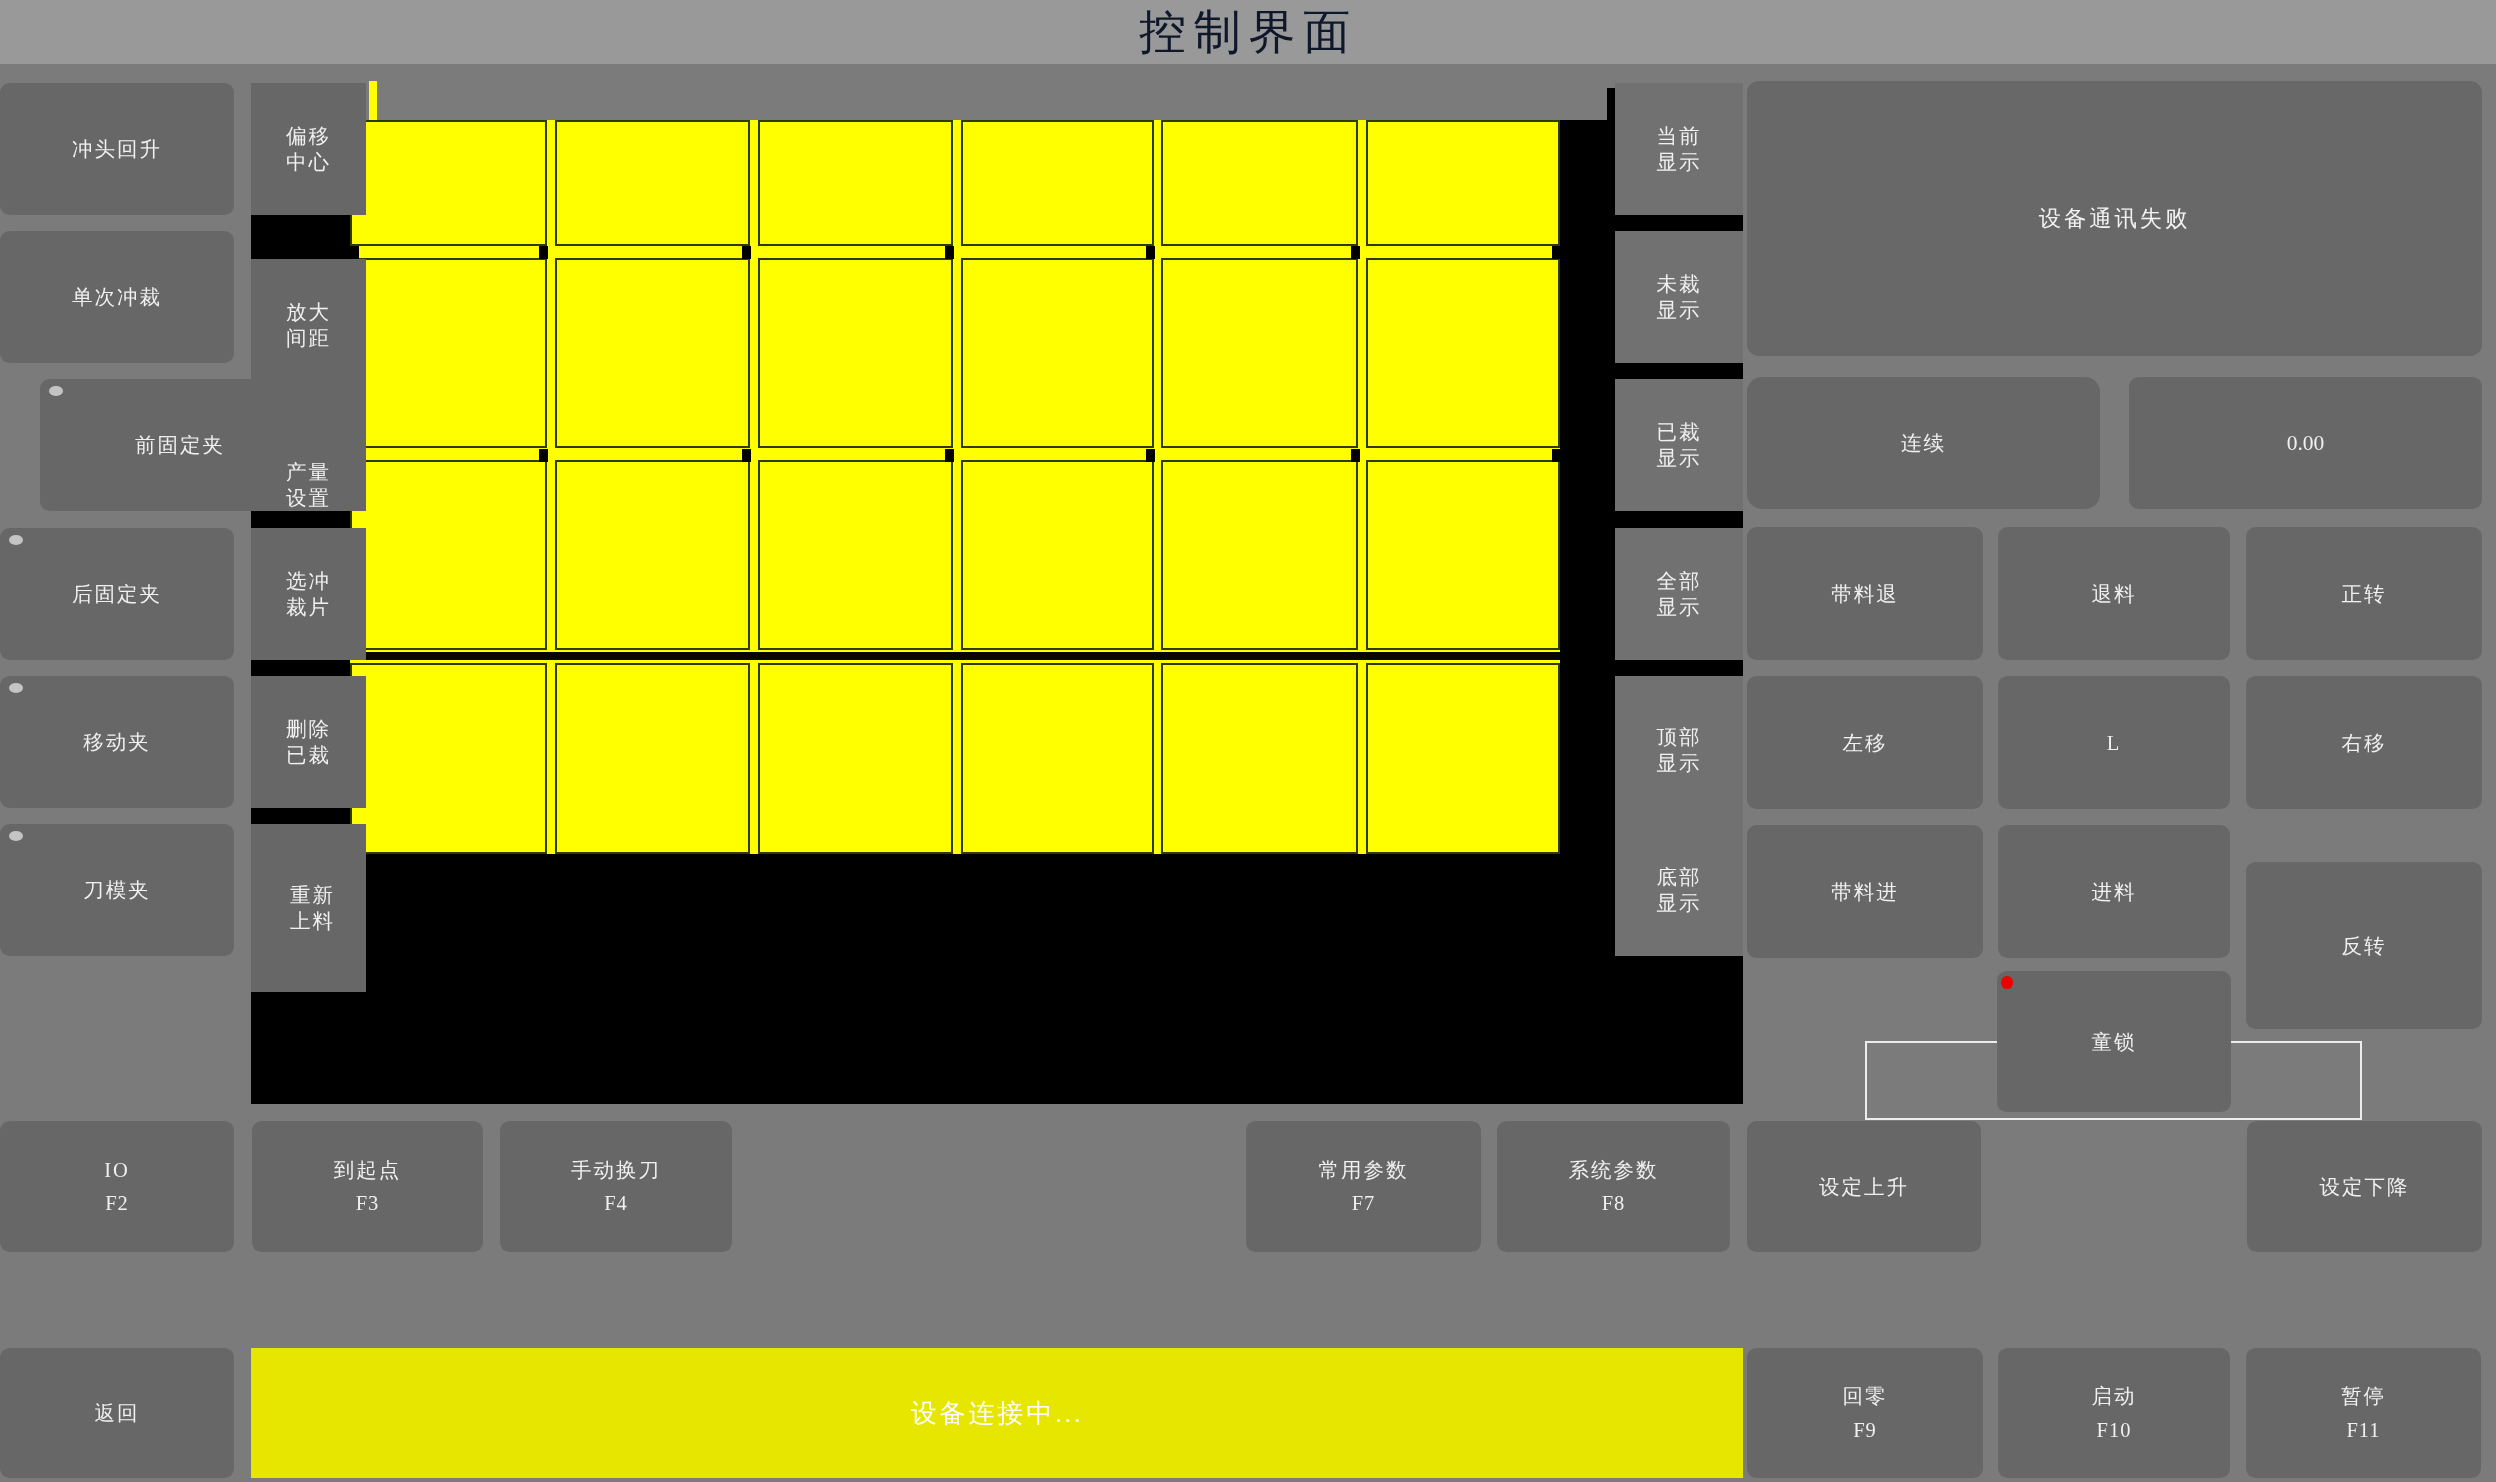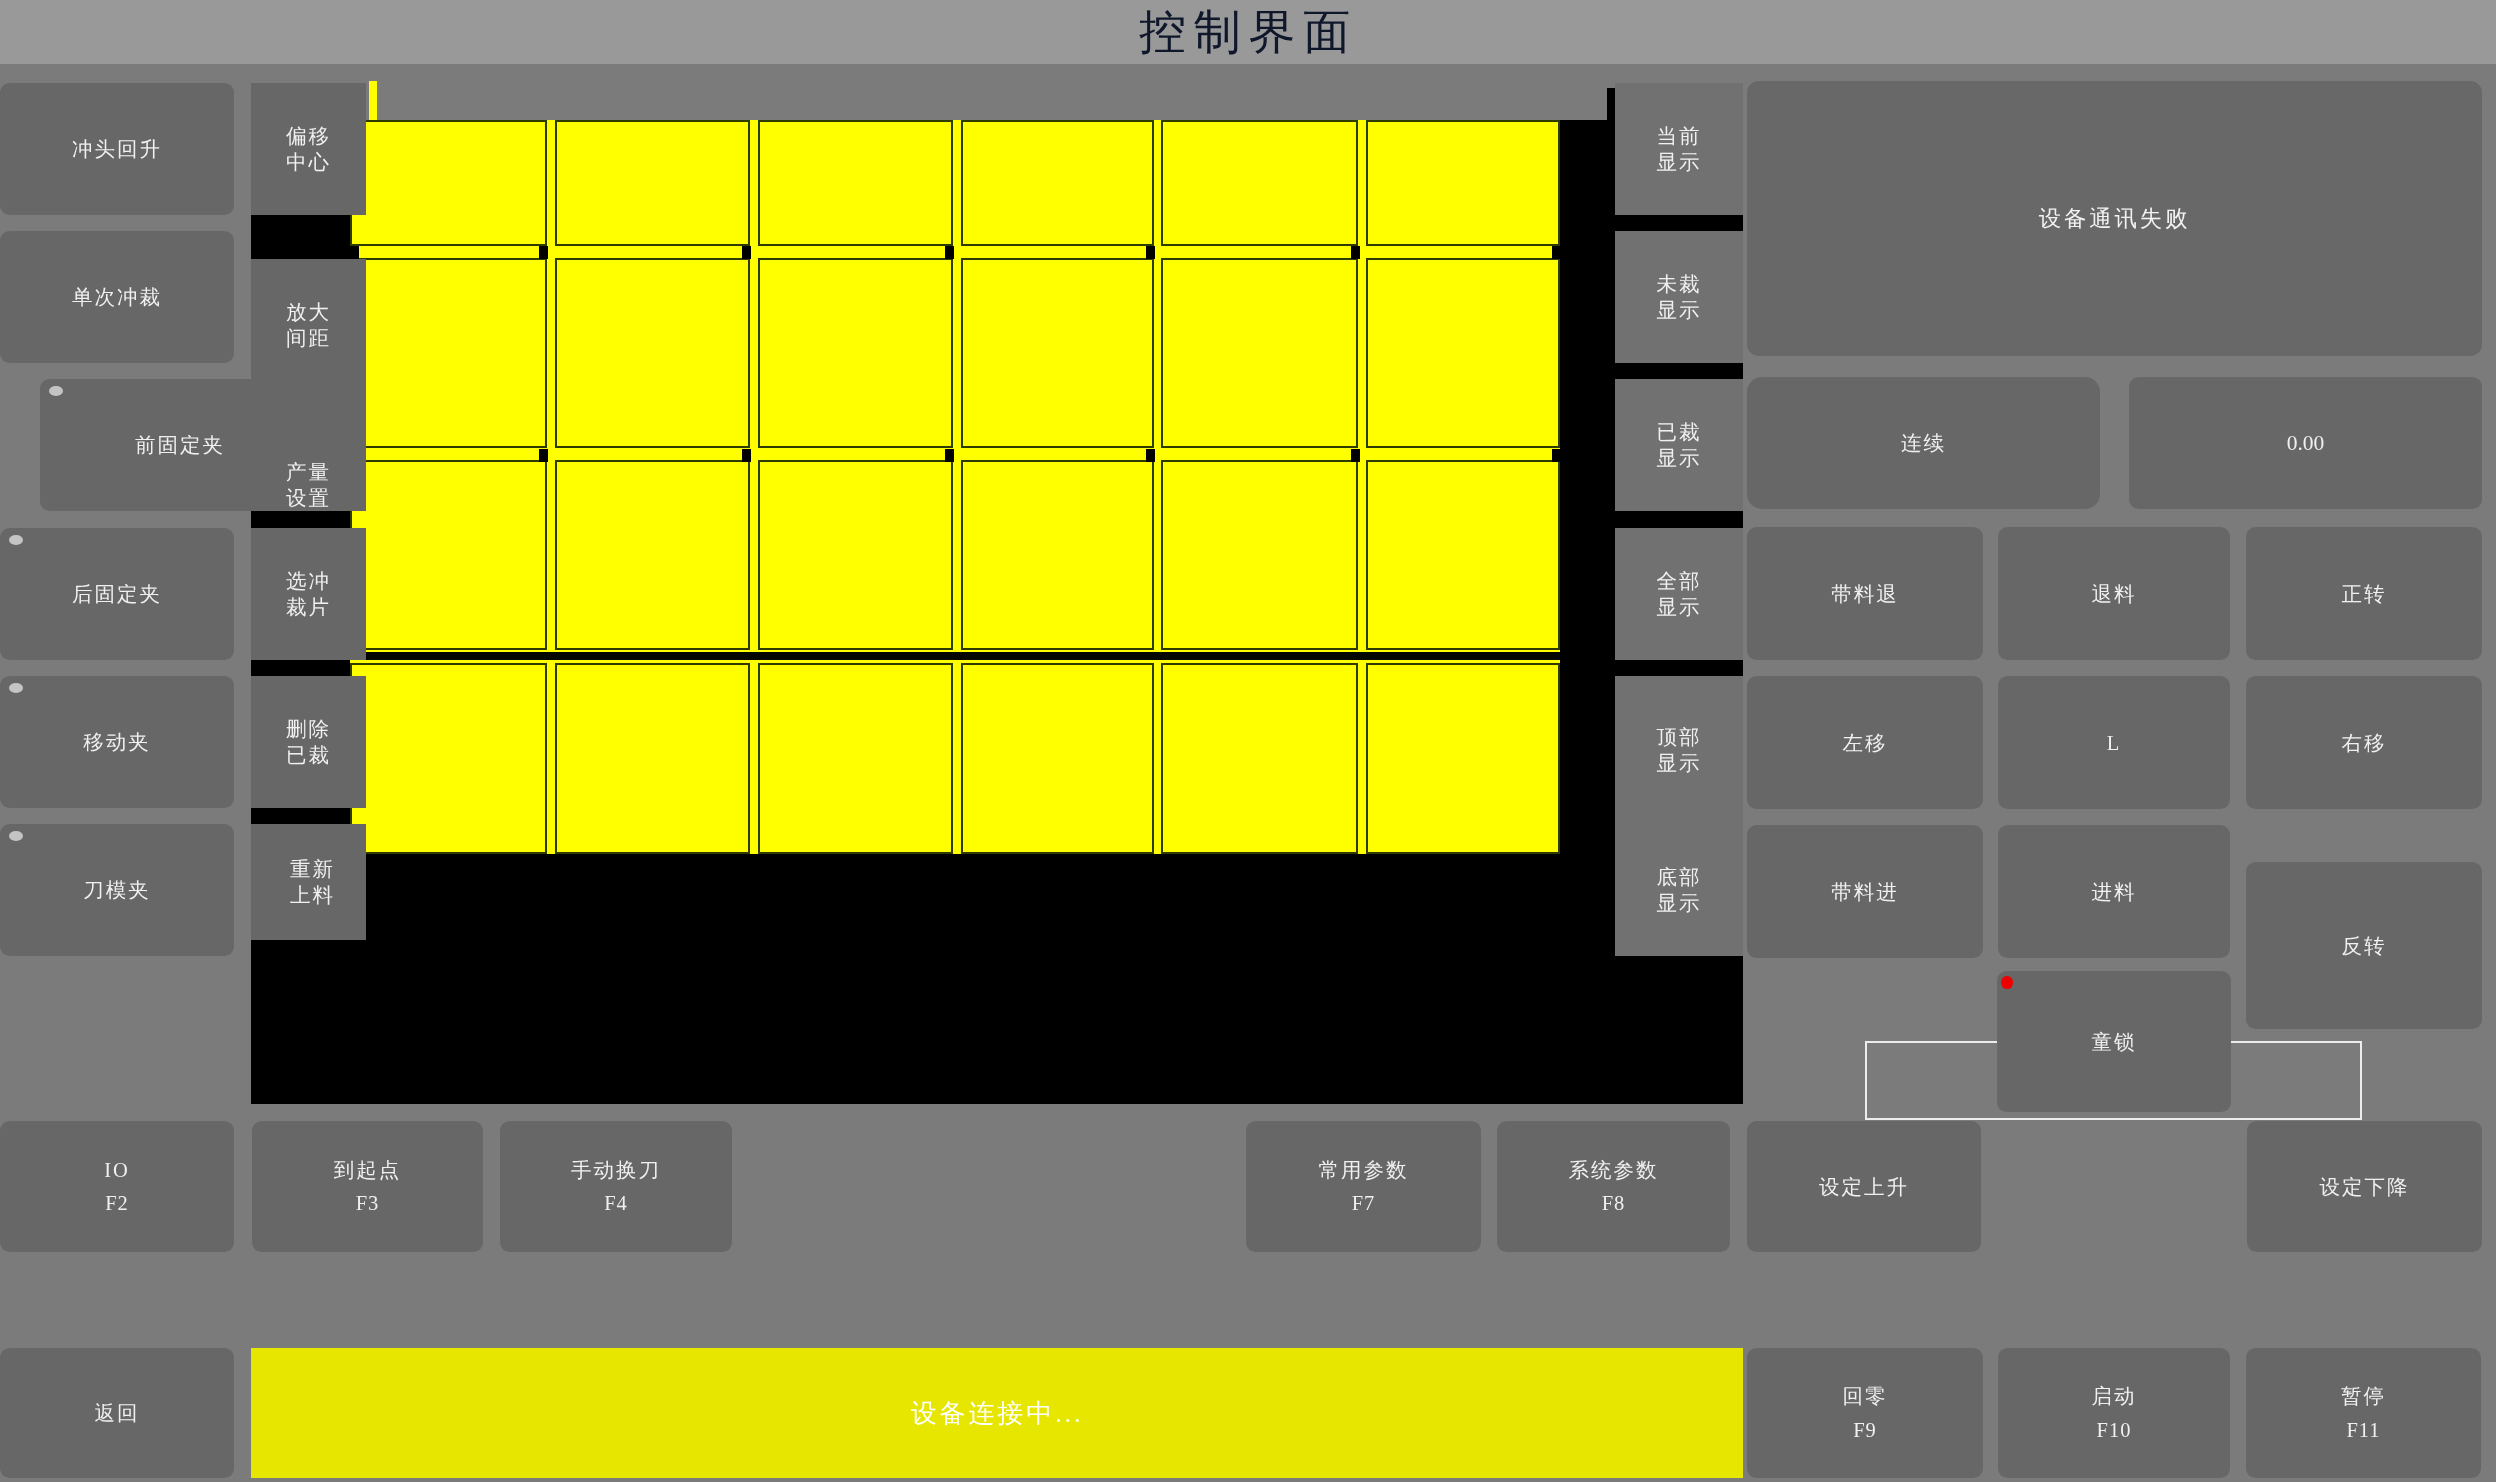--- a/index.html
+++ b/index.html
@@ -128,21 +128,21 @@
       <span>设置</span>
     </div>
   <div class="btn sq" style="left:251px;top:528px;width:115px;height:132px;">
       <span>选冲</span>
       <span>裁片</span>
     </div>
   <div class="btn sq" style="left:251px;top:676px;width:115px;height:132px;">
       <span>删除</span>
       <span>已裁</span>
     </div>
-  <div class="btn sq" style="left:251px;top:824px;width:115px;height:116px;padding-left:8px;">
+  <div class="btn sq" style="left:251px;top:824px;width:115px;height:168px;padding-left:8px;">
       <span>重新</span>
       <span>上料</span>
     </div>
 
   <div class="btn sq lighter" style="left:1615px;top:83px;width:128px;height:132px;">
       <span>当前</span>
       <span>显示</span>
     </div>
   <div class="btn sq lighter" style="left:1615px;top:231px;width:128px;height:132px;">
       <span>未裁</span>

